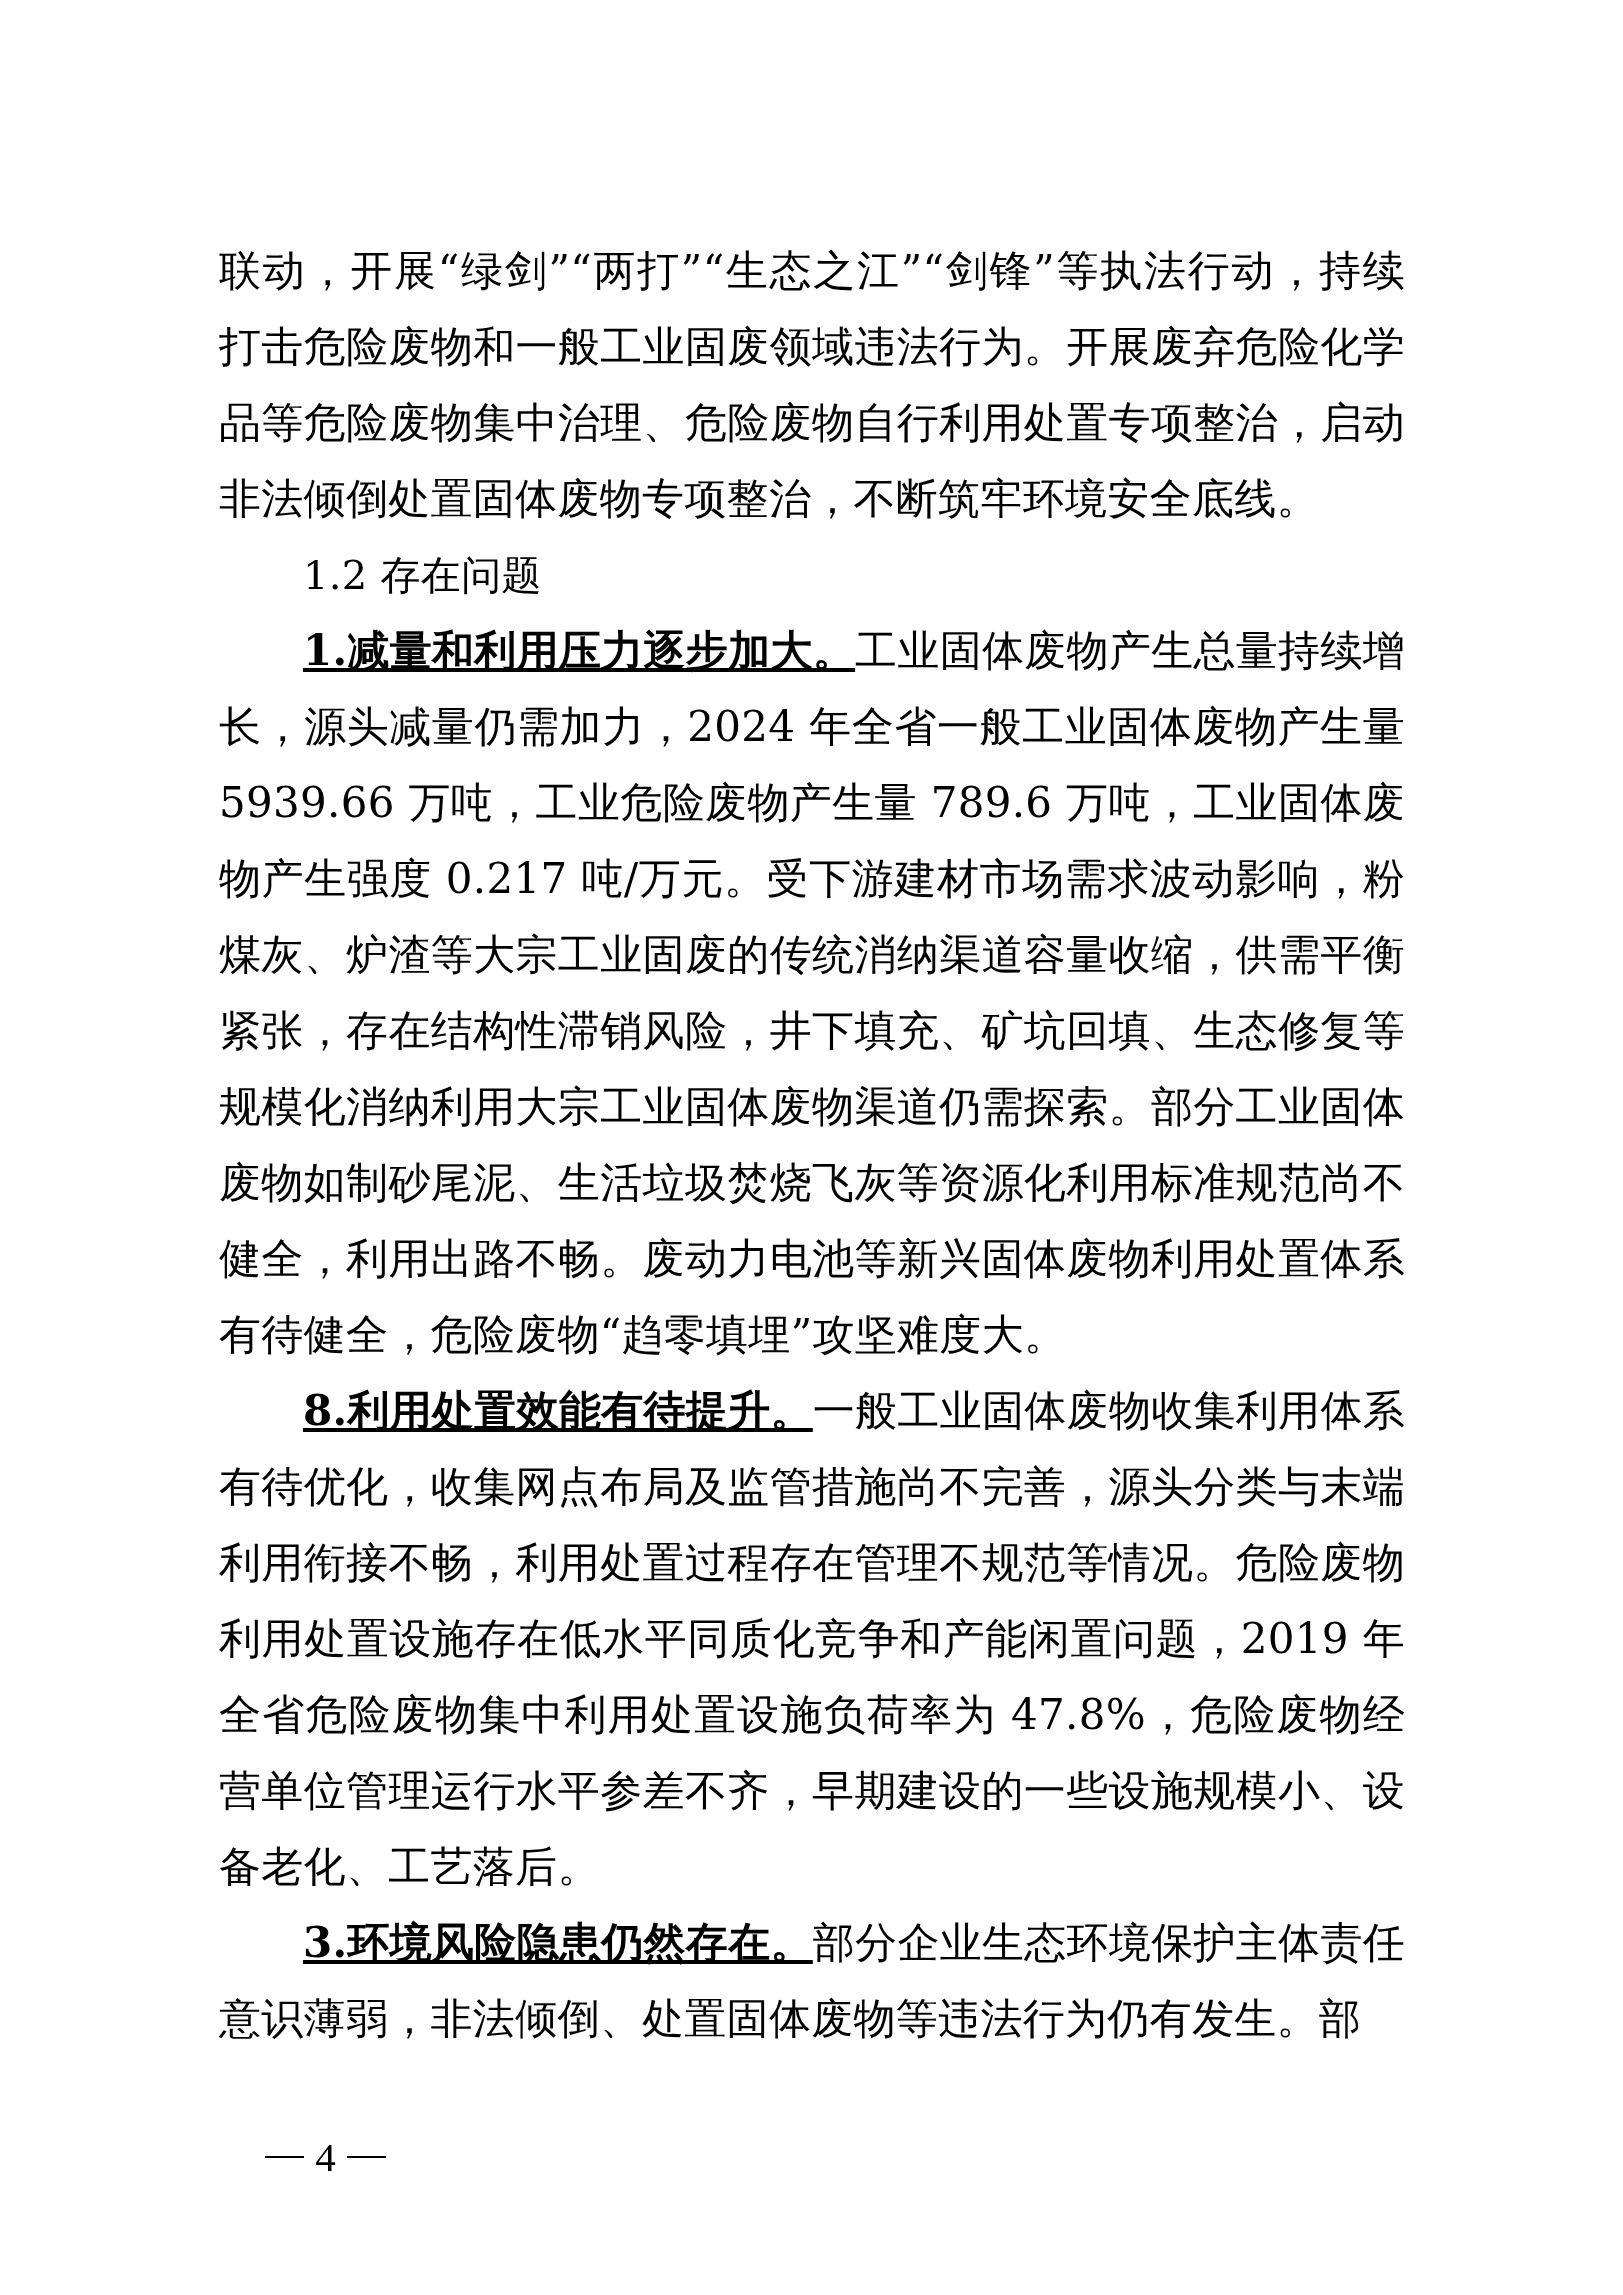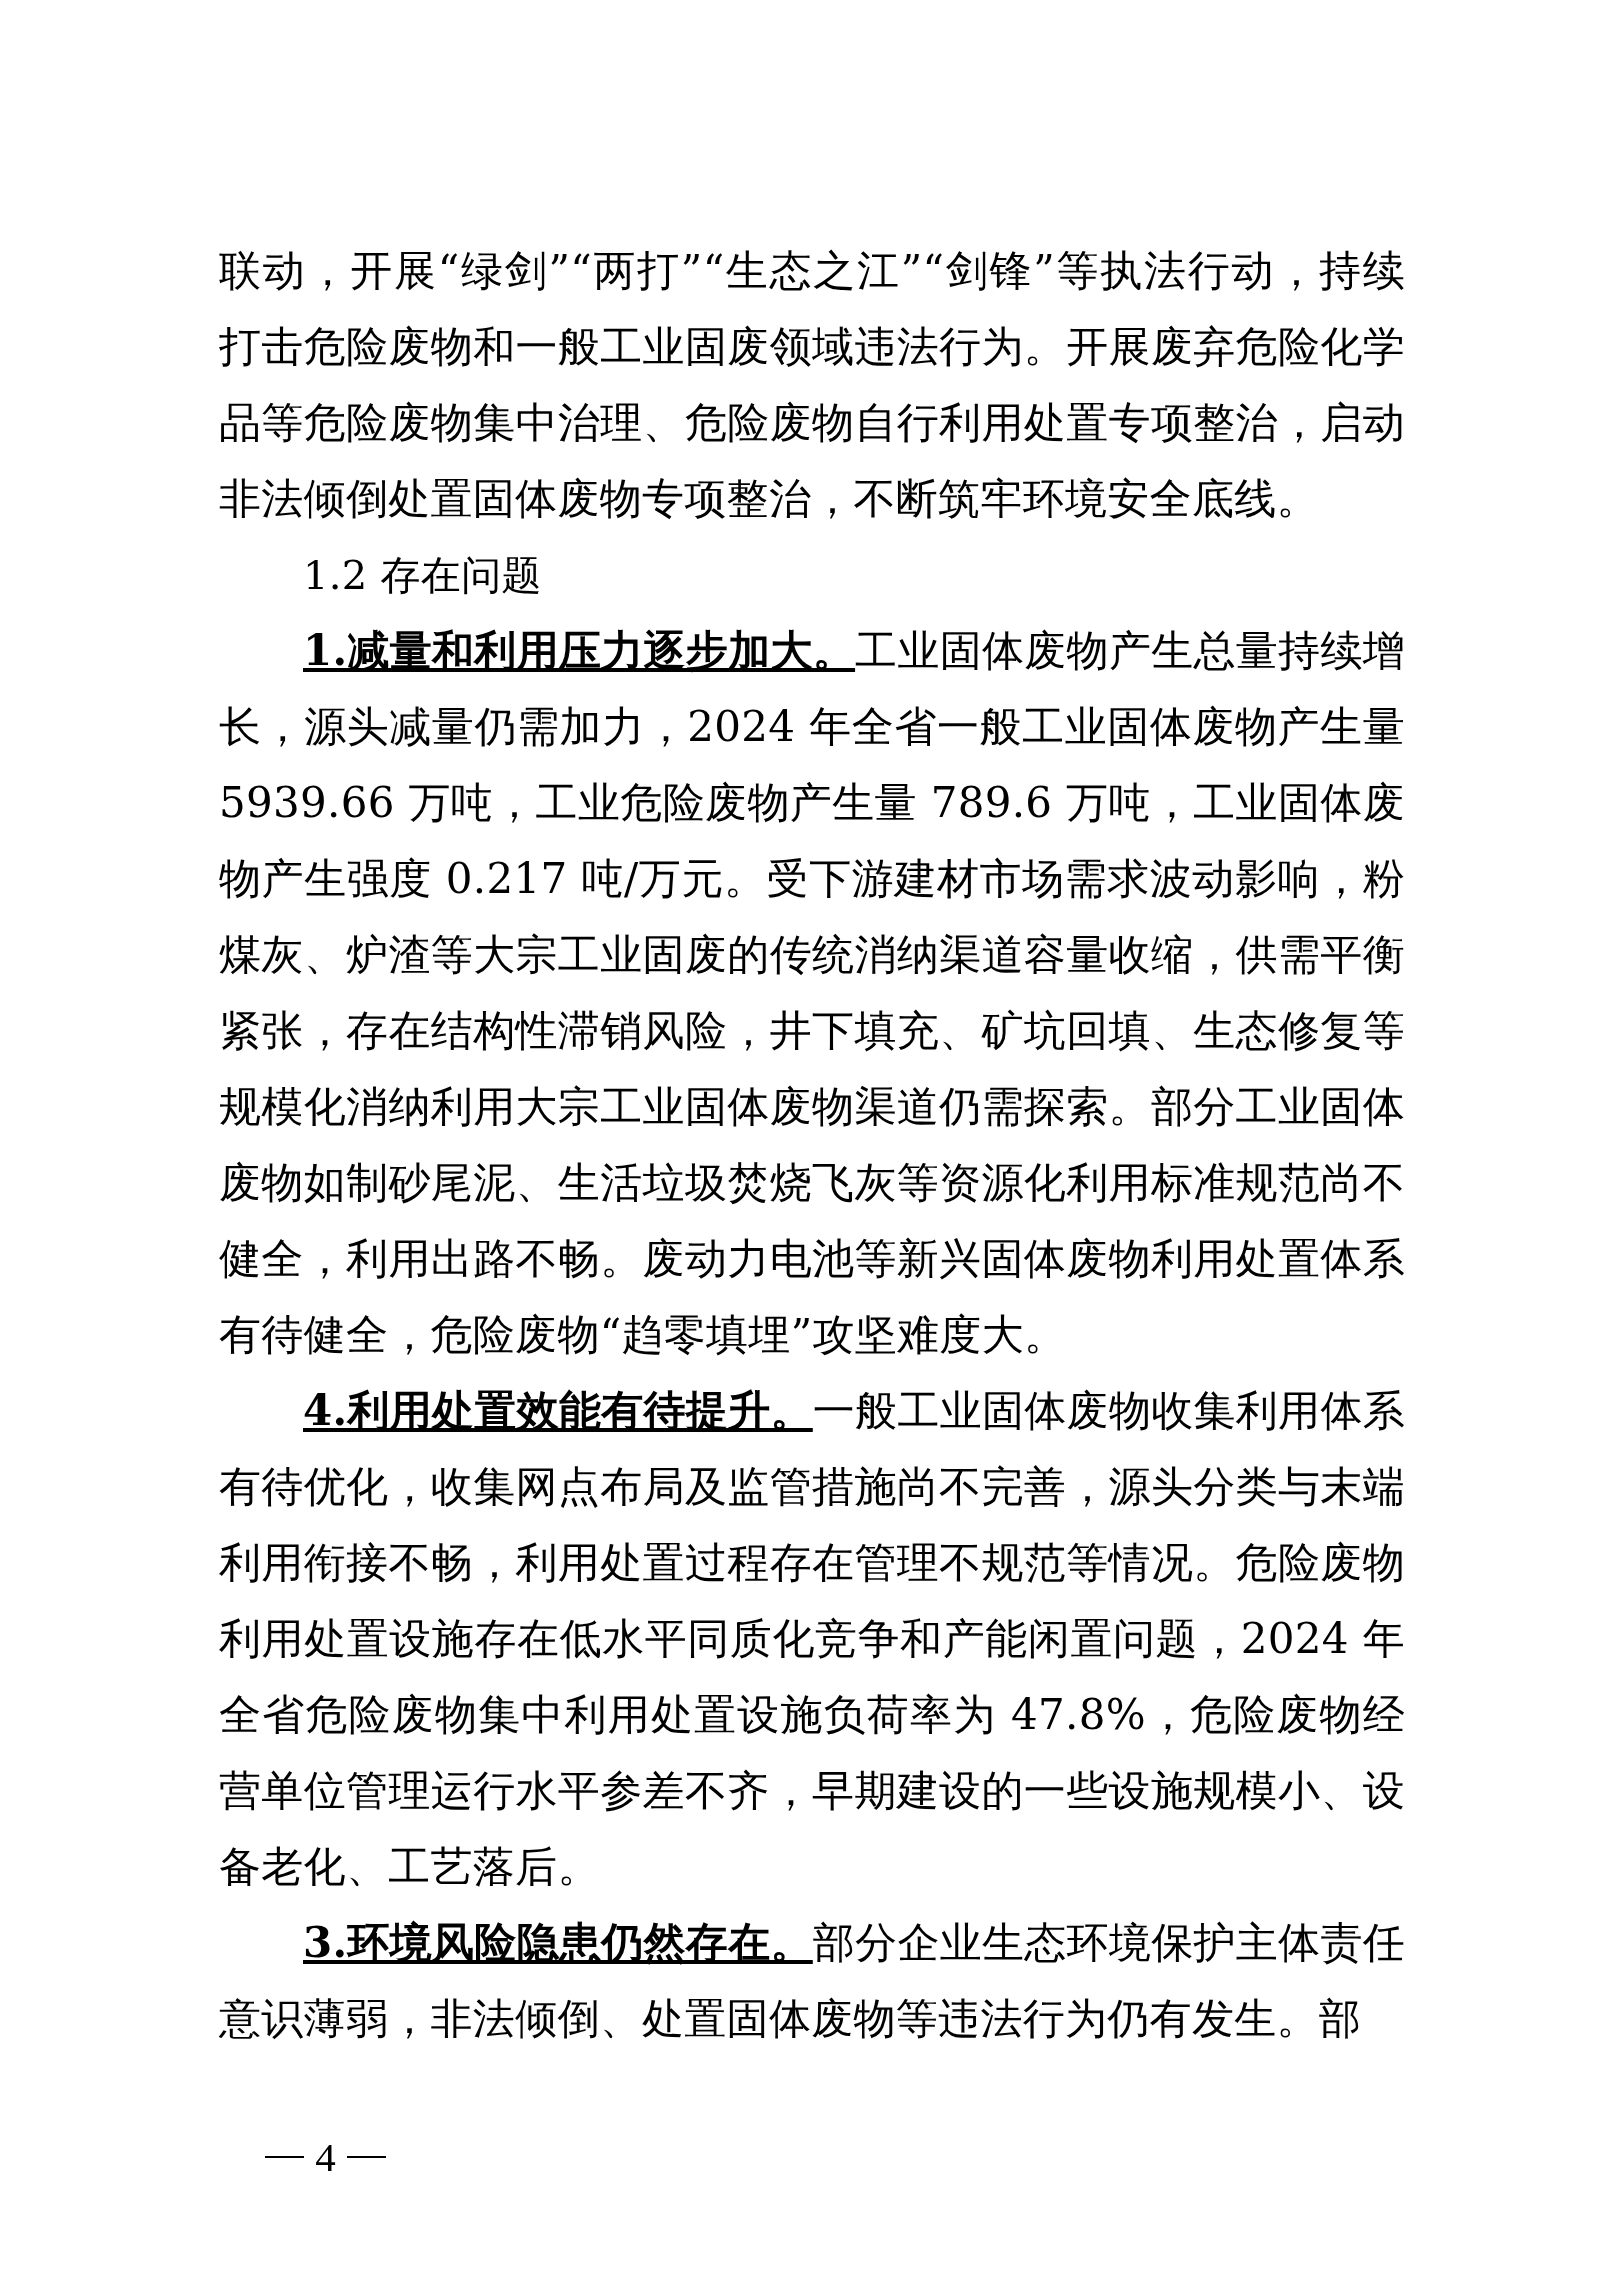--- a/index.html
+++ b/index.html
@@ -83,21 +83,21 @@
 <div class="page">
 
   <div class="body-text">
 
     <p class="para">联动，开展“绿剑”“两打”“生态之江”“剑锋”等执法行动，持续打击危险废物和一般工业固废领域违法行为。开展废弃危险化学品等危险废物集中治理、危险废物自行利用处置专项整治，启动非法倾倒处置固体废物专项整治，不断筑牢环境安全底线。</p>
 
     <h2 class="heading">1.2 存在问题</h2>
 
     <p class="para indent"><span class="bold-lead">1.减量和利用压力逐步加大。</span><span>工业固体废物产生总量持续增长，源头减量仍需加力，2024 年全省一般工业固体废物产生量 5939.66 万吨，工业危险废物产生量 789.6 万吨，工业固体废物产生强度 0.217 吨/万元。受下游建材市场需求波动影响，粉煤灰、炉渣等大宗工业固废的传统消纳渠道容量收缩，供需平衡紧张，存在结构性滞销风险，井下填充、矿坑回填、生态修复等规模化消纳利用大宗工业固体废物渠道仍需探索。部分工业固体废物如制砂尾泥、生活垃圾焚烧飞灰等资源化利用标准规范尚不健全，利用出路不畅。废动力电池等新兴固体废物利用处置体系有待健全，危险废物“趋零填埋”攻坚难度大。</span></p>
 
-    <p class="para indent"><span class="bold-lead">4.利用处置效能有待提升。</span><span>一般工业固体废物收集利用体系有待优化，收集网点布局及监管措施尚不完善，源头分类与末端利用衔接不畅，利用处置过程存在管理不规范等情况。危险废物利用处置设施存在低水平同质化竞争和产能闲置问题，2024 年全省危险废物集中利用处置设施负荷率为 47.8%，危险废物经营单位管理运行水平参差不齐，早期建设的一些设施规模小、设备老化、工艺落后。</span></p>
+    <p class="para indent"><span class="bold-lead">8.利用处置效能有待提升。</span><span>一般工业固体废物收集利用体系有待优化，收集网点布局及监管措施尚不完善，源头分类与末端利用衔接不畅，利用处置过程存在管理不规范等情况。危险废物利用处置设施存在低水平同质化竞争和产能闲置问题，2019 年全省危险废物集中利用处置设施负荷率为 47.8%，危险废物经营单位管理运行水平参差不齐，早期建设的一些设施规模小、设备老化、工艺落后。</span></p>
 
     <p class="para indent"><span class="bold-lead">3.环境风险隐患仍然存在。</span><span>部分企业生态环境保护主体责任意识薄弱，非法倾倒、处置固体废物等违法行为仍有发生。部</span></p>
 
   </div>
 
   <div class="page-number">
     <span class="dash"></span>
     <span class="num">4</span>
     <span class="dash"></span>
   </div>

